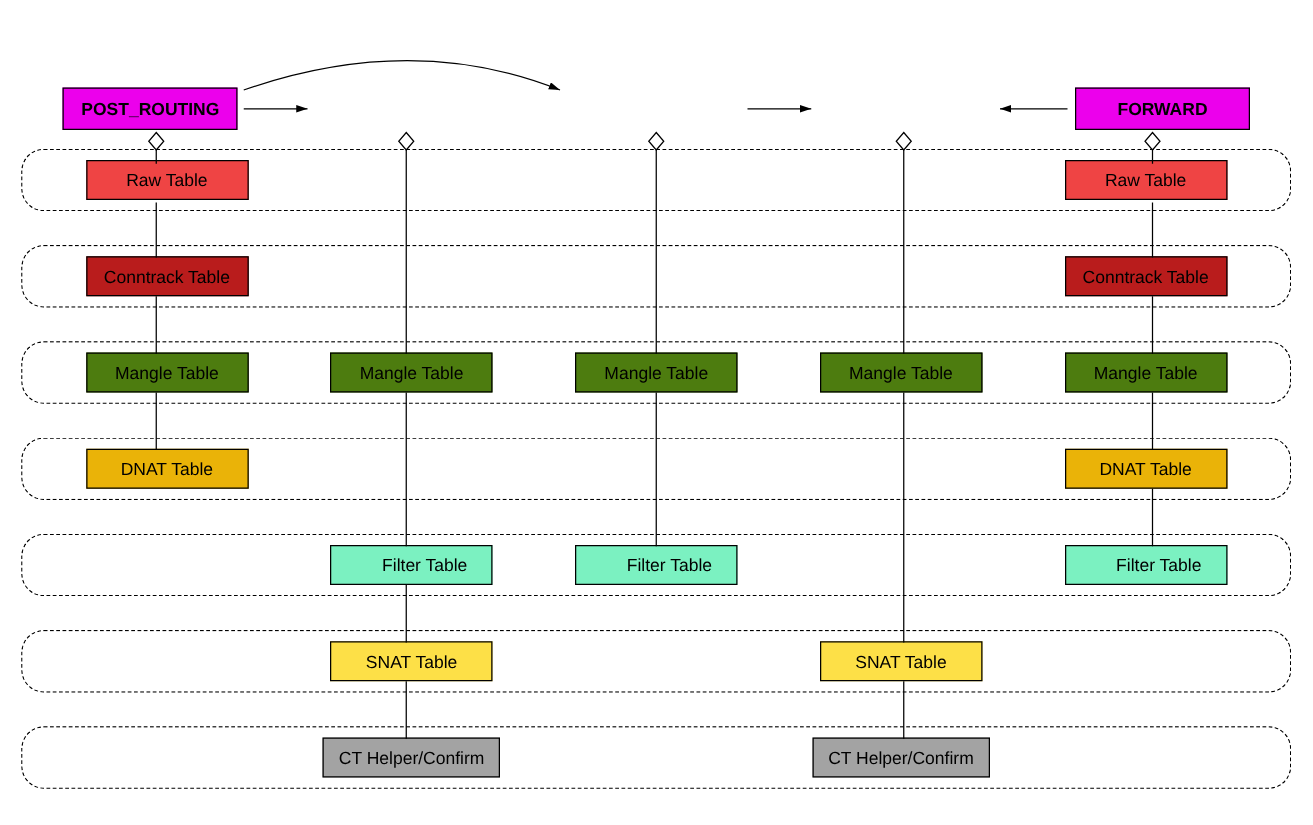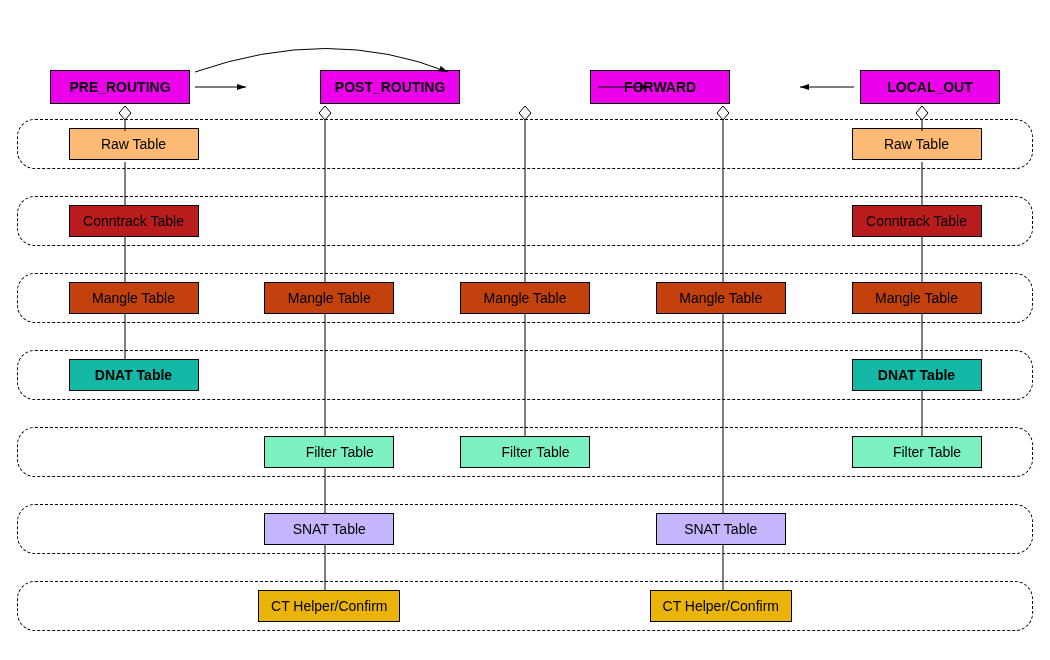--- a/index.html
+++ b/index.html
@@ -51,45 +51,43 @@
       justify-content: center;
       align-items: center;
     }
     .table-box {
       border: 1px solid #000;
       padding: 7px 12px;
       text-align: center;
       min-width: 130px;
       color: black;
     }
-    .c1 { background: #fdba74; }
+    .c1 { background: #ef4444; }
     .c2 { background: #b91c1c; }
-    .c3 { background: #c2410c; }
-    .c4 { background: #14b8a6; font-weight: bold; }
+    .c3 { background: #4d7c0f; }
+    .c4 { background: #eab308; }
     .c5 { background: #7bf1c1; padding-left: 33px; }
-    .c6 { background: #c4b5fd; }
-    .c7 { background: #eab308; }
+    .c6 { background: #fde047; }
+    .c7 { background: #a3a3a3; }
     svg.overlay {
       position: absolute;
       top: 0; left: 0;
       width: 1050px;
       height: 660px;
       pointer-events: none;
     }
   </style>
 </head>
 <body>
 
 <div class="container">
 
   <div class="hook-row">
-    <div class="hook-box"><span>PRE_ROUTING</span></div>
     <div class="hook-box"><span>POST_ROUTING</span></div>
     <div class="hook-box"><span>FORWARD</span></div>
-    <div class="hook-box"><span>LOCAL_OUT</span></div>
   </div>
 
   <div class="row-band">
     <div class="cell">
         <div class="table-box c1"><span>Raw Table</span></div>
       </div>
     <div class="cell"></div>
     <div class="cell"></div>
     <div class="cell"></div>
     <div class="cell">

